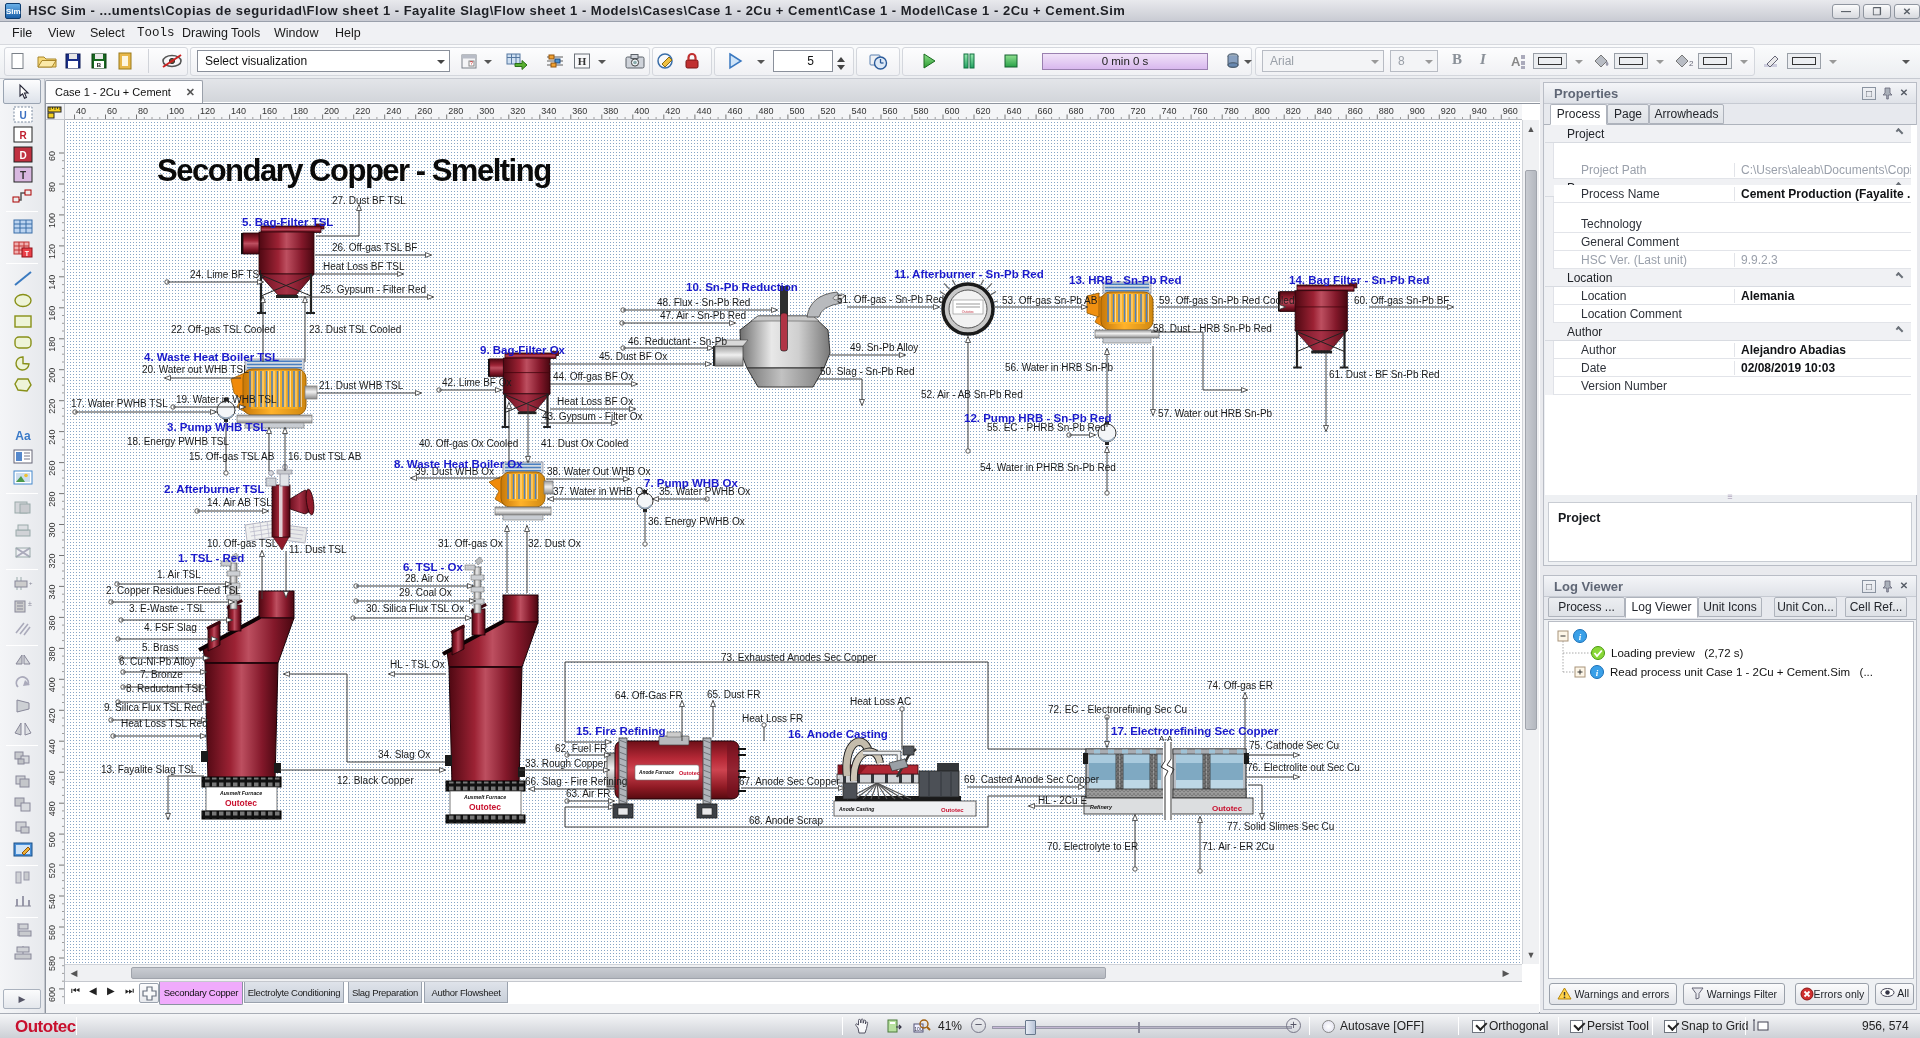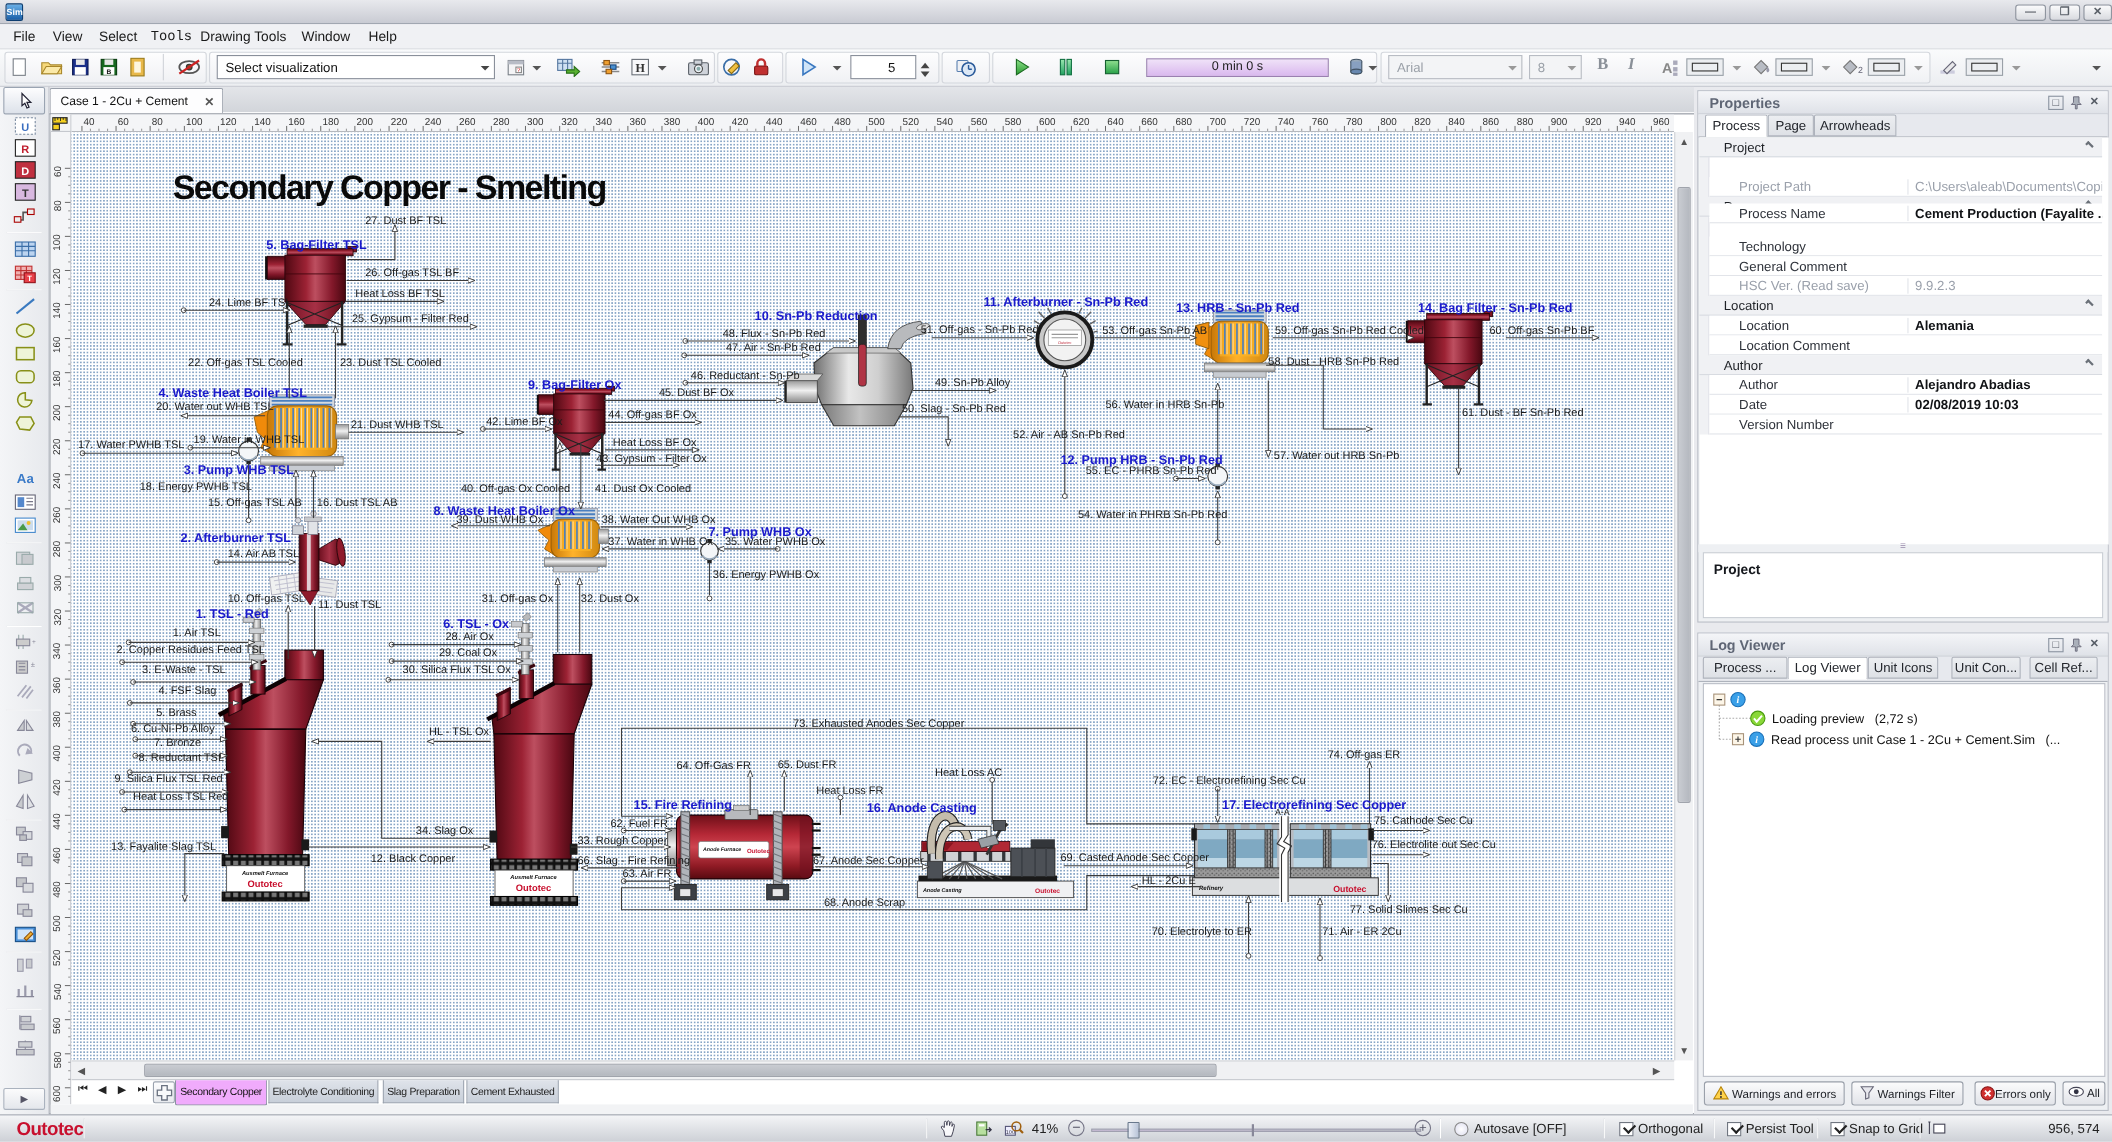--- a/index.html
+++ b/index.html
@@ -36,20 +36,21 @@
 .prow .v{position:absolute;left:180px;top:2px;border-left:1px solid #e2e4e9;padding-left:6px;right:0;white-space:nowrap;overflow:hidden;}
 .prow .v.b{font-weight:bold;color:#101215;}
 .prow .dis{color:#9aa0ab;}
 .chev{position:absolute;right:8px;top:5px;width:7px;height:4px;border-left:2px solid #6a7078;border-top:2px solid #6a7078;transform:rotate(45deg);}
 .lbtn{position:absolute;height:22px;background:linear-gradient(#fbfbfc,#e2e4e9);border:1px solid #9aa0aa;border-radius:3px;font-size:12px;color:#1d2026;text-align:center;padding-top:3px;}
 .cb{position:absolute;width:13px;height:13px;background:#fff;border:1px solid #707680;}
 .cb:after{content:'';position:absolute;left:2px;top:-1px;width:8px;height:5px;border-left:2px solid #222;border-bottom:2px solid #222;transform:rotate(-45deg) translate(0,2px);}
 </style></head><body>
 <div id="titlebar" class="abs">
     <div class="abs" style="left:5px;top:3px;width:16px;height:16px;background:linear-gradient(#6ab0e8,#1a5fa8);border:1px solid #0d3d70;border-radius:2px;color:#fff;font-size:8px;font-weight:bold;text-align:center;line-height:15px;">Sim</div>
+    <div class="txt">HSC Sim - ...uments\Copias de seguridad\Flow sheet 1 - Fayalite Slag\Flow sheet 1 - Models\Cases\Case 1 - 2Cu + Cement\Case 1 - Model\Case 1 - 2Cu + Cement.Sim</div>
     <div class="winbtn" style="left:1832px;">—</div>
     <div class="winbtn" style="left:1863px;">❐</div>
     <div class="winbtn" style="left:1894px;width:26px;">✕</div>
   </div>
 <div id="menubar" class="abs">
     <span style="left:12px;">File</span>
     <span style="left:48px;">View</span>
     <span style="left:90px;">Select</span>
     <span style="left:137px;font-family:Liberation Mono, monospace;">Tools</span>
     <span style="left:182px;">Drawing Tools</span>
@@ -1411,21 +1412,21 @@
         <span style="position:absolute;left:22px;">◀</span>
         <span style="position:absolute;left:40px;">▶</span>
         <span style="position:absolute;left:58px;">⏭</span>
       </div>
       <div class="abs" style="left:74px;top:1px;width:20px;height:20px;background:linear-gradient(#fcfcfd,#e8eaee);border:1px solid #9aa2ae;border-radius:2px;"><svg width="19" height="19" viewBox="0 0 19 19" xmlns="http://www.w3.org/2000/svg">
           <path d="M7 3 H12 V7 H16 V12 H12 V16 H7 V12 H3 V7 H7 Z" fill="#f8f9fa" stroke="#6a7280" stroke-width="1.2"></path>
         </svg></div>
       <div class="abs" style="left:94px;top:0px;width:84px;height:23px;background:#f0abfc;border:1px solid #8a93a0;border-top:none;border-radius:0 0 2px 2px;font-size:9.5px;letter-spacing:-0.3px;color:#111;text-align:center;padding-top:5px;z-index:2;white-space:nowrap;overflow:hidden;">Secondary Copper</div>
       <div class="abs" style="left:179px;top:0px;width:100px;height:21px;background:linear-gradient(#dfe3ea,#c8cfd9);border:1px solid #9aa2ae;border-top:none;font-size:9.5px;letter-spacing:-0.3px;color:#222;text-align:center;padding-top:5px;white-space:nowrap;overflow:hidden;">Electrolyte Conditioning</div>
       <div class="abs" style="left:283px;top:0px;width:74px;height:21px;background:linear-gradient(#dfe3ea,#c8cfd9);border:1px solid #9aa2ae;border-top:none;font-size:9.5px;letter-spacing:-0.3px;color:#222;text-align:center;padding-top:5px;white-space:nowrap;overflow:hidden;">Slag Preparation</div>
-      <div class="abs" style="left:359px;top:0px;width:84px;height:21px;background:linear-gradient(#dfe3ea,#c8cfd9);border:1px solid #9aa2ae;border-top:none;font-size:9.5px;letter-spacing:-0.3px;color:#222;text-align:center;padding-top:5px;white-space:nowrap;overflow:hidden;">Cement Exhausted</div>
+      <div class="abs" style="left:359px;top:0px;width:84px;height:21px;background:linear-gradient(#dfe3ea,#c8cfd9);border:1px solid #9aa2ae;border-top:none;font-size:9.5px;letter-spacing:-0.3px;color:#222;text-align:center;padding-top:5px;white-space:nowrap;overflow:hidden;">Author Flowsheet</div>
     </div>
     <div class="abs" style="left:0;top:900px;width:1493px;height:9px;background:#f2f3f5;"></div>
   </div>
 <div id="propspanel" class="abs" style="left:1543px;top:82px;width:374px;height:484px;">
     <div class="phead">
       <span class="t">Properties</span>
       <span class="phbtn" style="right:40px;border:1px solid #8a93a0;">□</span>
       <span class="phbtn" style="right:22px;"><svg width="11" height="13" viewBox="0 0 11 13" xmlns="http://www.w3.org/2000/svg">
           <path d="M3 1 L8 1 L8 6 L10 8 L6.3 8 L6.3 12 L4.7 12 L4.7 8 L1 8 L3 6 Z" fill="#aab0ba" stroke="#667" stroke-width="0.8"></path>
         </svg></span>
@@ -1460,21 +1461,21 @@
     </div>
     <div class="prow" style="top:132px;">
       <span class="l ">Technology</span>
       <span class="v"></span>
     </div>
     <div class="prow" style="top:150px;">
       <span class="l ">General Comment</span>
       <span class="v"></span>
     </div>
     <div class="prow" style="top:168px;">
-      <span class="l dis">HSC Ver.  (Read save)</span>
+      <span class="l dis">HSC Ver.  (Last unit)</span>
       <span class="v dis">9.9.2.3</span>
     </div>
     <div class="prow grp" style="top:186px;">
       <span class="l">Location</span>
       <span class="chev"></span>
     </div>
     <div class="prow" style="top:204px;">
       <span class="l ">Location</span>
       <span class="v b">Alemania</span>
     </div>

